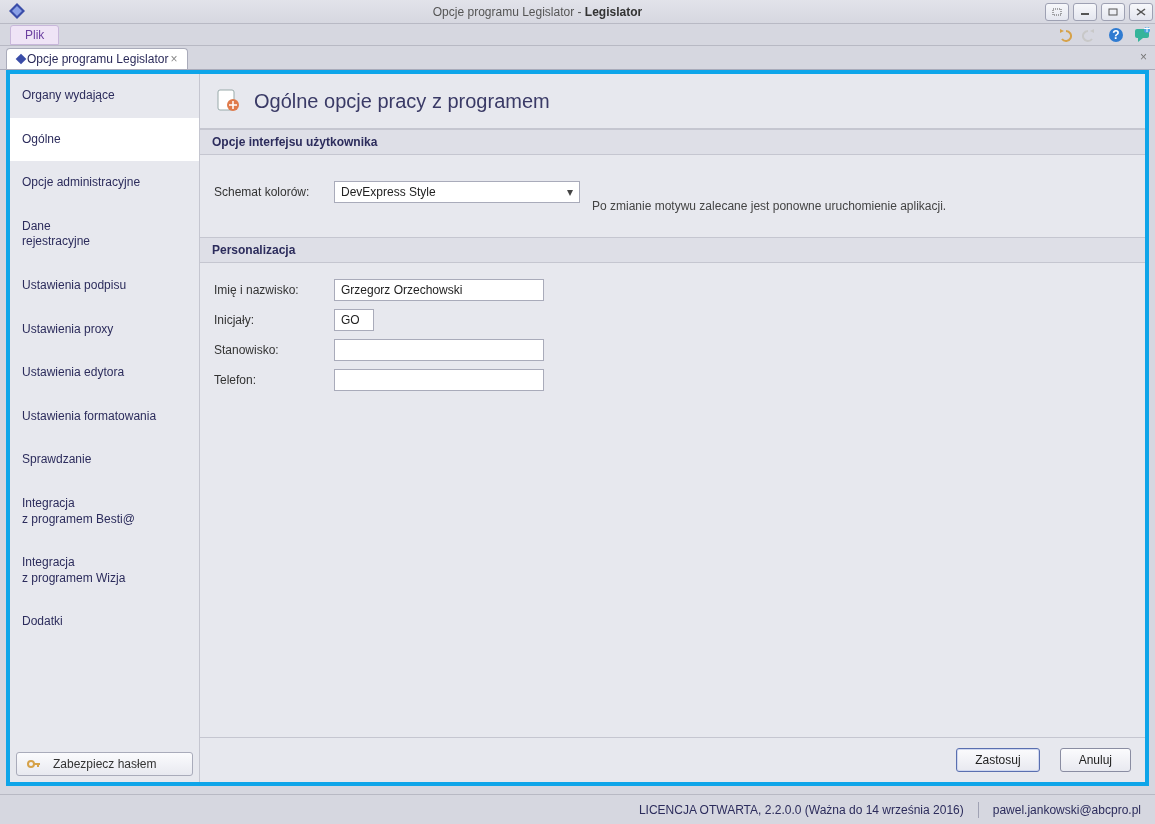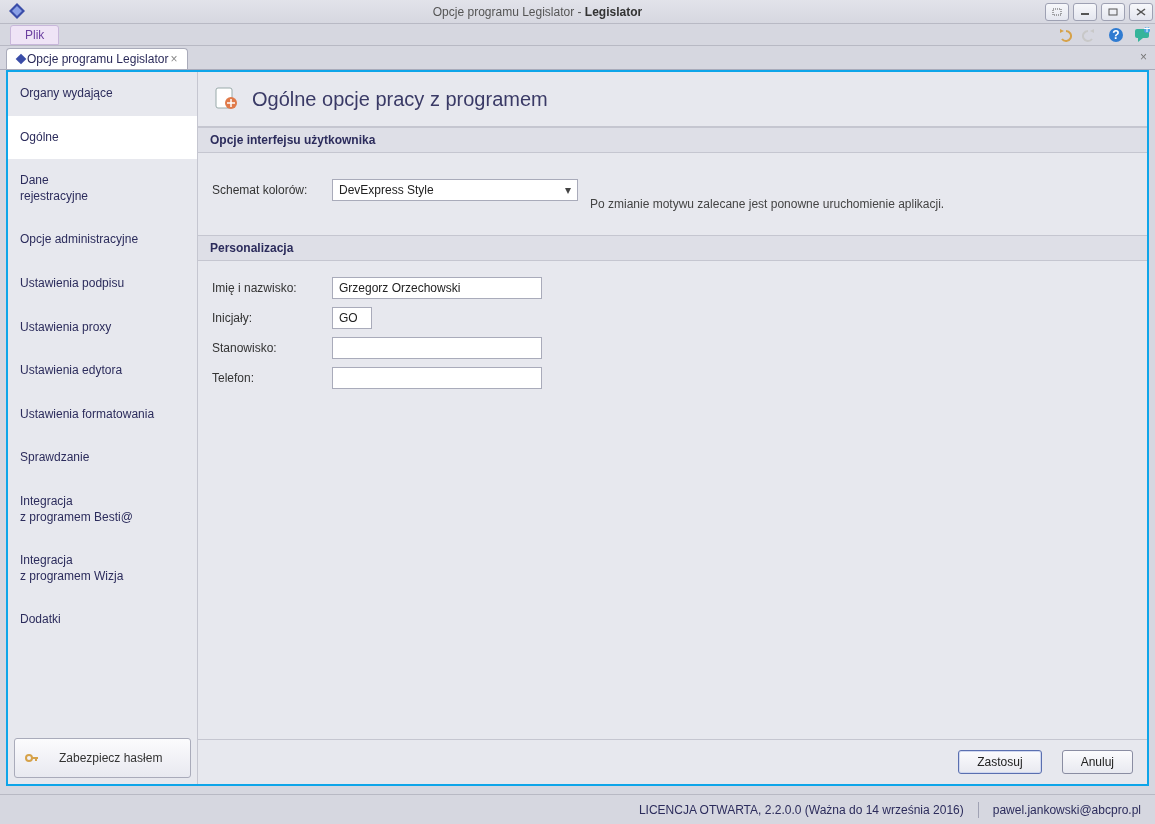--- a/index.html
+++ b/index.html
@@ -18,26 +18,26 @@
   .menubar .spacer { flex:1; }
   .tb-icon { width:22px; height:22px; margin:0 2px; display:flex; align-items:center; justify-content:center; cursor:pointer; }
 
   
   .tabstrip { height:24px; background:#d6d7e0; border-bottom:1px solid #a9abba; display:flex; align-items:flex-end; padding-left:6px; position:relative; }
   .tab { background:#fff; border:1px solid #a9abba; border-bottom:none; border-radius:4px 4px 0 0; padding:3px 8px; display:flex; align-items:center; color:#2b2b5a; }
   .tab .close-x { color:#888; cursor:pointer; padding:0 2px; }
   .tabstrip .strip-close { position:absolute; right:8px; top:4px; color:#777; cursor:pointer; }
 
   
-  .workarea { position:absolute; top:70px; bottom:38px; left:6px; right:6px; background:#6d28d9; border:2px solid #0ea5e9; display:flex; }
+  .workarea { position:absolute; top:70px; bottom:38px; left:6px; right:6px; background:#6d28d9; border:4px solid #0ea5e9; display:flex; }
   .sidebar { width:190px; background:#e7e8ee; border-right:1px solid #c5c6d0; display:flex; flex-direction:column; }
   .side-item { padding:14px 12px; color:#2c2c5c; cursor:pointer; white-space:pre-line; line-height:1.3; }
   .side-item.active { background:#fff; }
   .sidebar .stretch { flex:1; }
-  .secure-btn { margin:6px; padding:12px 10px; background:linear-gradient(#fbfbfd,#e8e9f0); border:1px solid #a9abba; border-radius:3px; display:inline-flex; align-items:center; gap:20px; cursor:pointer; color:#333; }
+  .secure-btn { margin:6px; padding:4px 10px; background:linear-gradient(#fbfbfd,#e8e9f0); border:1px solid #a9abba; border-radius:3px; display:inline-flex; align-items:center; gap:12px; cursor:pointer; color:#333; }
 
   .content { flex:1; display:flex; flex-direction:column; background:#e7e8ee; }
   .page-head { padding:14px 16px; display:flex; align-items:center; gap:12px; border-bottom:1px solid #c5c6d0; }
   .page-head h1 { font-size:20px; font-weight:normal; color:#3a3a66; }
   .section-header { background:#dedfe7; border-top:1px solid #c5c6d0; border-bottom:1px solid #c5c6d0; padding:5px 12px; font-weight:bold; color:#2c2c5c; }
 
   .form-area { padding:16px 14px; }
   .form-row { display:flex; align-items:center; margin-bottom:8px; }
   .form-row label { width:120px; color:#333; }
   .form-row .hint { margin-left:12px; color:#444;margin-top:28px; }
@@ -136,23 +136,23 @@
     <span class="close-x">×</span>
   </div>
   <span class="strip-close">×</span>
 </div>
 
 <div class="workarea">
 
   <div class="sidebar">
     <div class="side-item">Organy wydające</div>
     <div class="side-item active">Ogólne</div>
+    <div class="side-item">Opcje administracyjne</div>
     <div class="side-item">Dane
 rejestracyjne</div>
-    <div class="side-item">Opcje administracyjne</div>
     <div class="side-item">Ustawienia podpisu</div>
     <div class="side-item">Ustawienia proxy</div>
     <div class="side-item">Ustawienia edytora</div>
     <div class="side-item">Ustawienia formatowania</div>
     <div class="side-item">Sprawdzanie</div>
     <div class="side-item">Integracja
 z programem Besti@</div>
     <div class="side-item">Integracja
 z programem Wizja</div>
     <div class="side-item">Dodatki</div>

